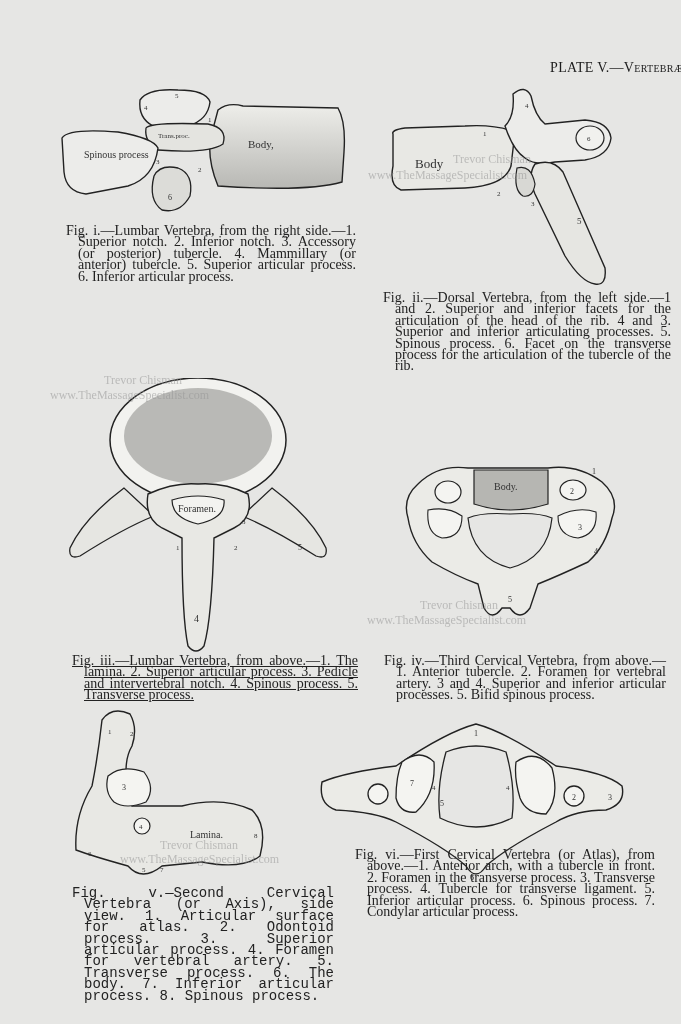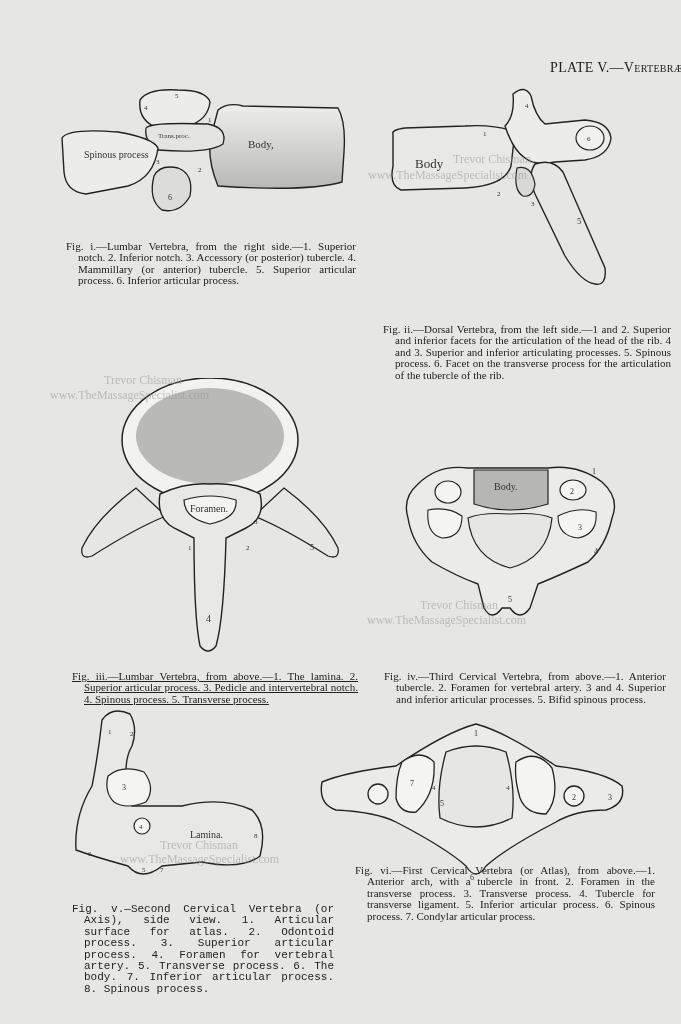--- a/index.html
+++ b/index.html
@@ -1,21 +1,21 @@
 <!DOCTYPE html>
 <html><head>
 <meta charset="utf-8">
 <style>
   html,body{margin:0;padding:0;}
   body{width:681px;height:1024px;background:#e6e6e4;position:relative;overflow:hidden;font-family:"Liberation Serif","DejaVu Serif",serif;color:#1c1c1c;}
   .plate-title{position:absolute;left:2px;width:681px;top:60px;text-align:right;font-size:14px;letter-spacing:0.3px;}
   .plate-title .sc{font-variant:small-caps;}
   .fig{position:absolute;}
   .fig svg{display:block;}
-  .caption{position:absolute;font-size:11px;line-height:11.4px;text-align:justify;color:#222;margin-top:16px;}
+  .caption{position:absolute;font-size:14px;line-height:11.4px;text-align:justify;color:#222;}
   .caption .lead{display:block;text-indent:-12px;padding-left:12px;}
   .wm{position:absolute;font-family:Liberation Serif, serif;color:rgba(150,150,150,0.55);font-size:12px;white-space:nowrap;}
   .lbl{font-family:"Liberation Serif",serif;fill:#333;}
 </style>
 </head>
 <body>
 
 <div class="plate-title">
   <span>PLATE V.—</span><span class="sc">Vertebræ</span>
 </div>
@@ -62,25 +62,25 @@
     <path d="M132 82 Q146 78 150 98 Q148 112 138 110 Q128 104 132 82Z" fill="#d8d8d4" stroke="#222" stroke-width="1.2"></path>
     <text class="lbl" x="30" y="82" font-size="13">Body</text>
     <text class="lbl" x="98" y="50" font-size="7">1</text>
     <text class="lbl" x="112" y="110" font-size="7">2</text>
     <text class="lbl" x="146" y="120" font-size="7">3</text>
     <text class="lbl" x="140" y="22" font-size="7">4</text>
     <text class="lbl" x="192" y="138" font-size="9">5</text>
     <text class="lbl" x="202" y="55" font-size="7">6</text>
   </svg>
 </div>
-<div class="caption" style="left:383px;top:308px;width:288px;">
+<div class="caption" style="left:383px;top:292px;width:288px;">
   <span class="lead">Fig. ii.—Dorsal Vertebra, from the left side.—1 and 2. Superior and inferior facets for the articulation of the head of the rib. 4 and 3. Superior and inferior articulating processes. 5. Spinous process. 6. Facet on the transverse process for the articulation of the tubercle of the rib.</span>
 </div>
 
-<div class="fig" style="left:76px;top:378px;">
+<div class="fig" style="left:64px;top:378px;">
   <svg width="270" height="280" viewBox="0 0 270 280">
     <ellipse cx="134" cy="62" rx="88" ry="62" fill="#f2f2ef" stroke="#222" stroke-width="1.5"></ellipse>
     <ellipse cx="134" cy="58" rx="74" ry="48" fill="#8a8a86" opacity="0.55"></ellipse>
     <path d="M60 110 Q20 140 6 170 Q4 182 16 178 Q60 150 90 138Z" fill="#e6e6e2" stroke="#222" stroke-width="1.3"></path>
     <path d="M208 110 Q248 140 262 170 Q264 182 252 178 Q208 150 178 138Z" fill="#e6e6e2" stroke="#222" stroke-width="1.3"></path>
     <path d="M84 116 Q110 104 134 106 Q160 104 184 116 Q190 140 170 150 L150 160 Q148 240 140 268 Q132 278 124 268 Q118 240 118 160 L98 150 Q80 140 84 116Z" fill="#e8e8e4" stroke="#222" stroke-width="1.4"></path>
     <path d="M108 122 Q134 114 160 122 Q162 140 134 146 Q108 140 108 122Z" fill="#f3f3f0" stroke="#222" stroke-width="1.2"></path>
     <text class="lbl" x="114" y="134" font-size="10">Foramen.</text>
     <text class="lbl" x="112" y="172" font-size="7">1</text>
     <text class="lbl" x="170" y="172" font-size="7">2</text>

